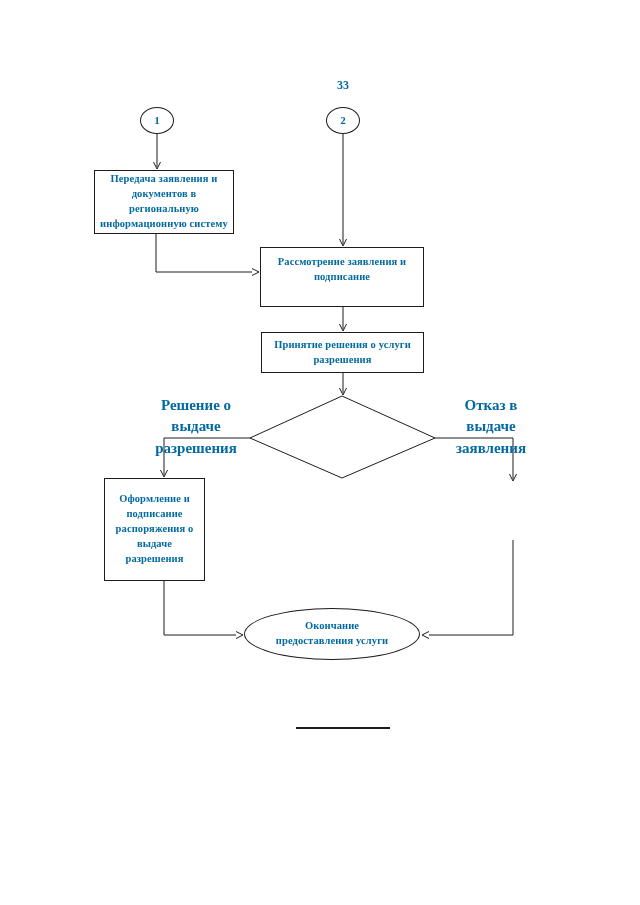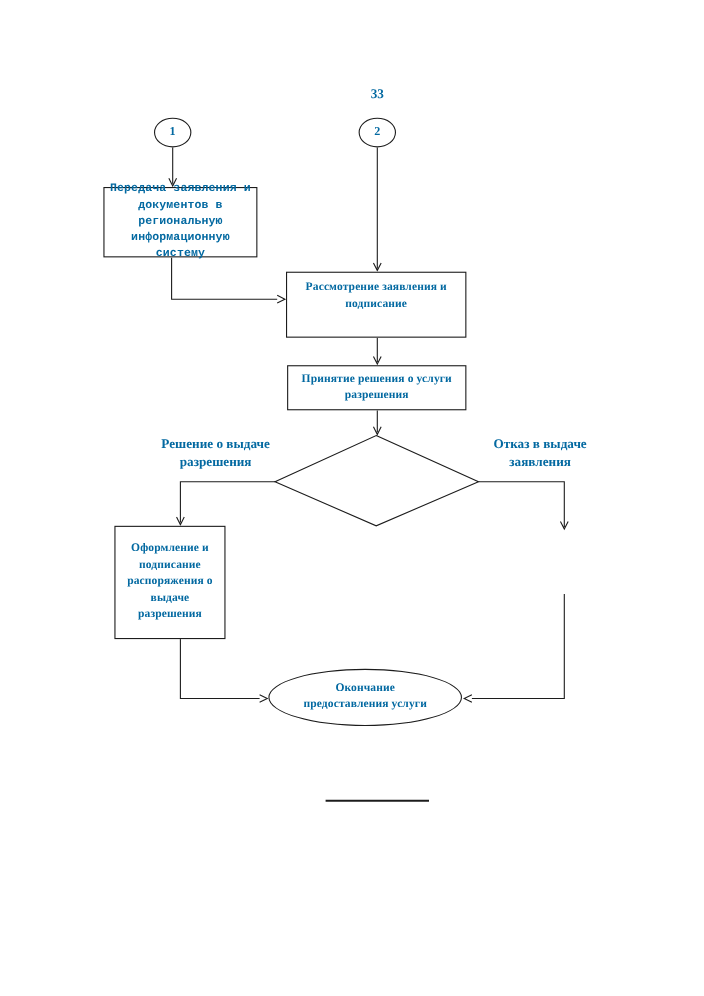--- a/index.html
+++ b/index.html
@@ -51,38 +51,38 @@
   }
   .terminator {
     border: 1px solid #1c1c1c;
     border-radius: 50%;
     background: #ffffff;
   }
   .branch-label {
     position: absolute;
     width: 100px;
     text-align: center;
-    font-size: 12px;
+    font-size: 15px;
     font-weight: 600;
     line-height: 1.42;
     white-space: pre-line;
   }
   #page-number {
     position: absolute;
     left: 330px;
     top: 30px;
     width: 26px;
     text-align: center;
     font-size: 12px;
     font-weight: 600;
   }
   
   #circle-1   { left: 140px; top: 59px;  width: 34px;  height: 27px; }
   #circle-2   { left: 326px; top: 59px;  width: 34px;  height: 27px; }
-  #box-transfer { left: 94px;  top: 122px; width: 140px; height: 64px; padding: 2px; font-family: Liberation Mono, monospace; }
+  #box-transfer { left: 94px;  top: 122px; width: 140px; height: 64px; padding: 2px; }
   #box-review   { left: 260px; top: 199px; width: 164px; height: 60px; align-items: flex-start; padding-top: 7px; }
   #box-decision { left: 261px; top: 284px; width: 163px; height: 41px; }
   #box-issue    { left: 104px; top: 430px; width: 101px; height: 103px; padding: 2px; }
   #box-refusal  { left: 443px; top: 434px; width: 119px; height: 58px; }
   #ellipse-end  { left: 244px; top: 560px; width: 176px; height: 52px; align-items: center; }
   #label-left  { left: 146px; top: 347px; }
   #label-right { left: 441px; top: 347px; }
 </style>
 </head>
 <body>

